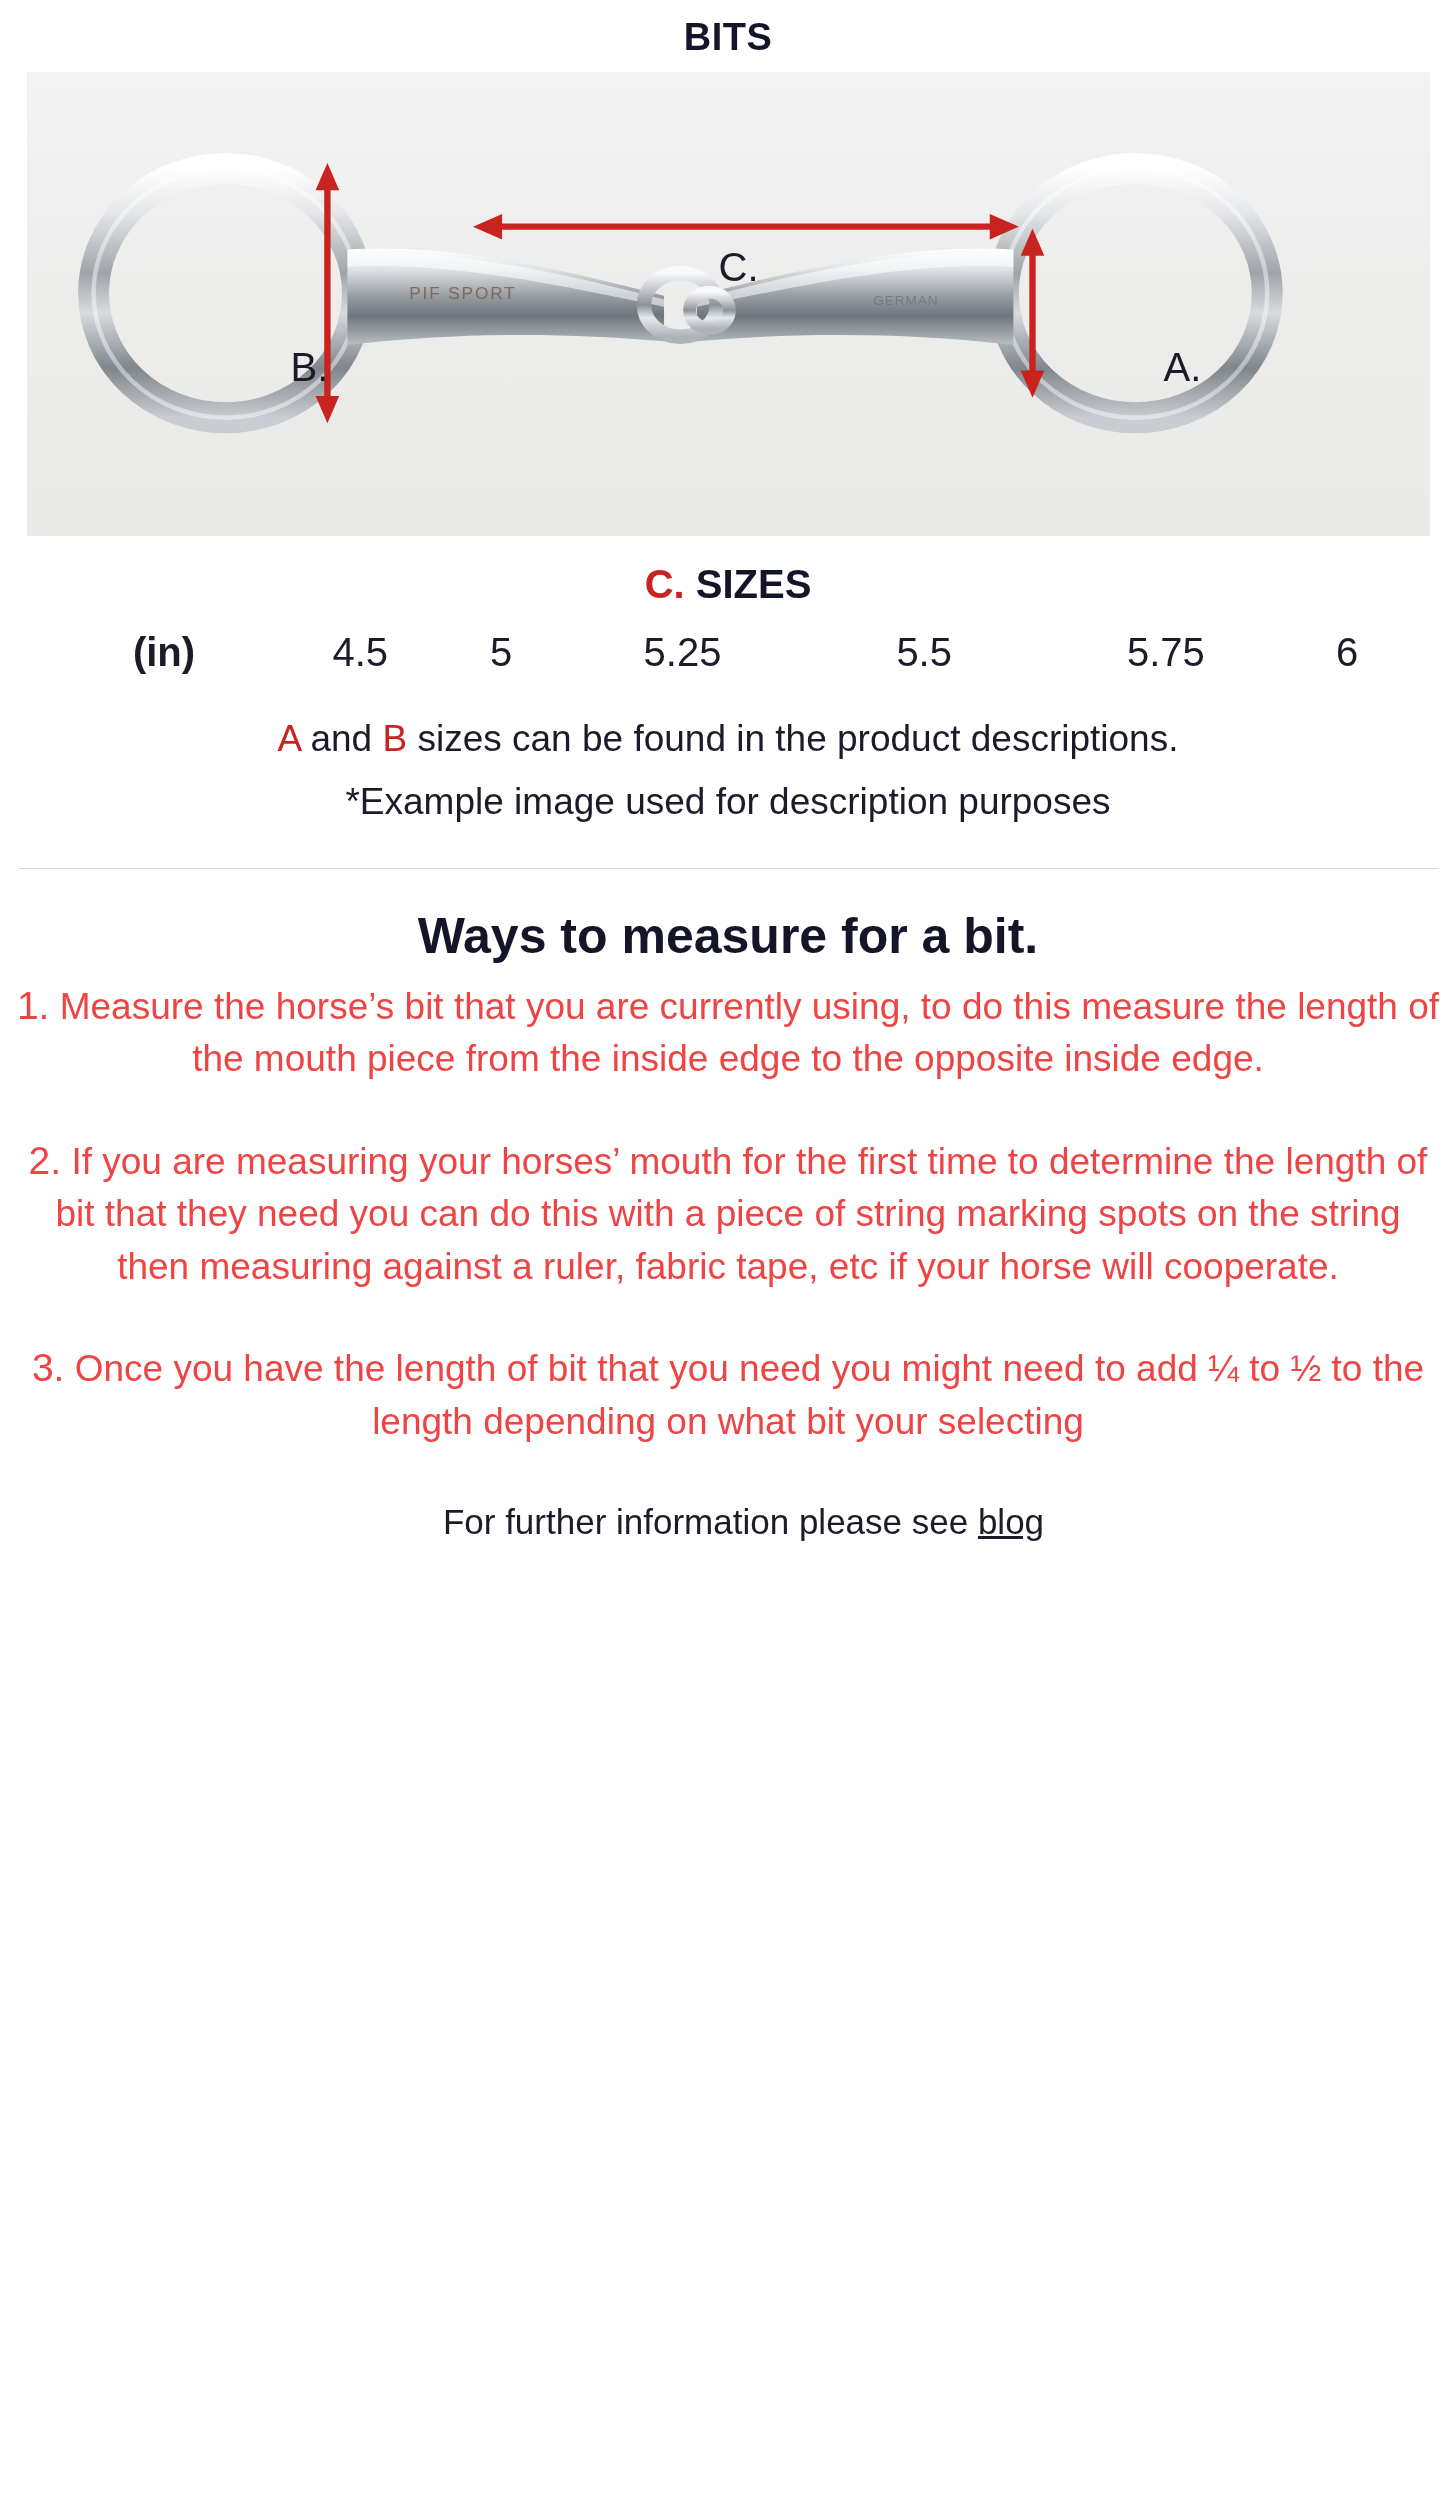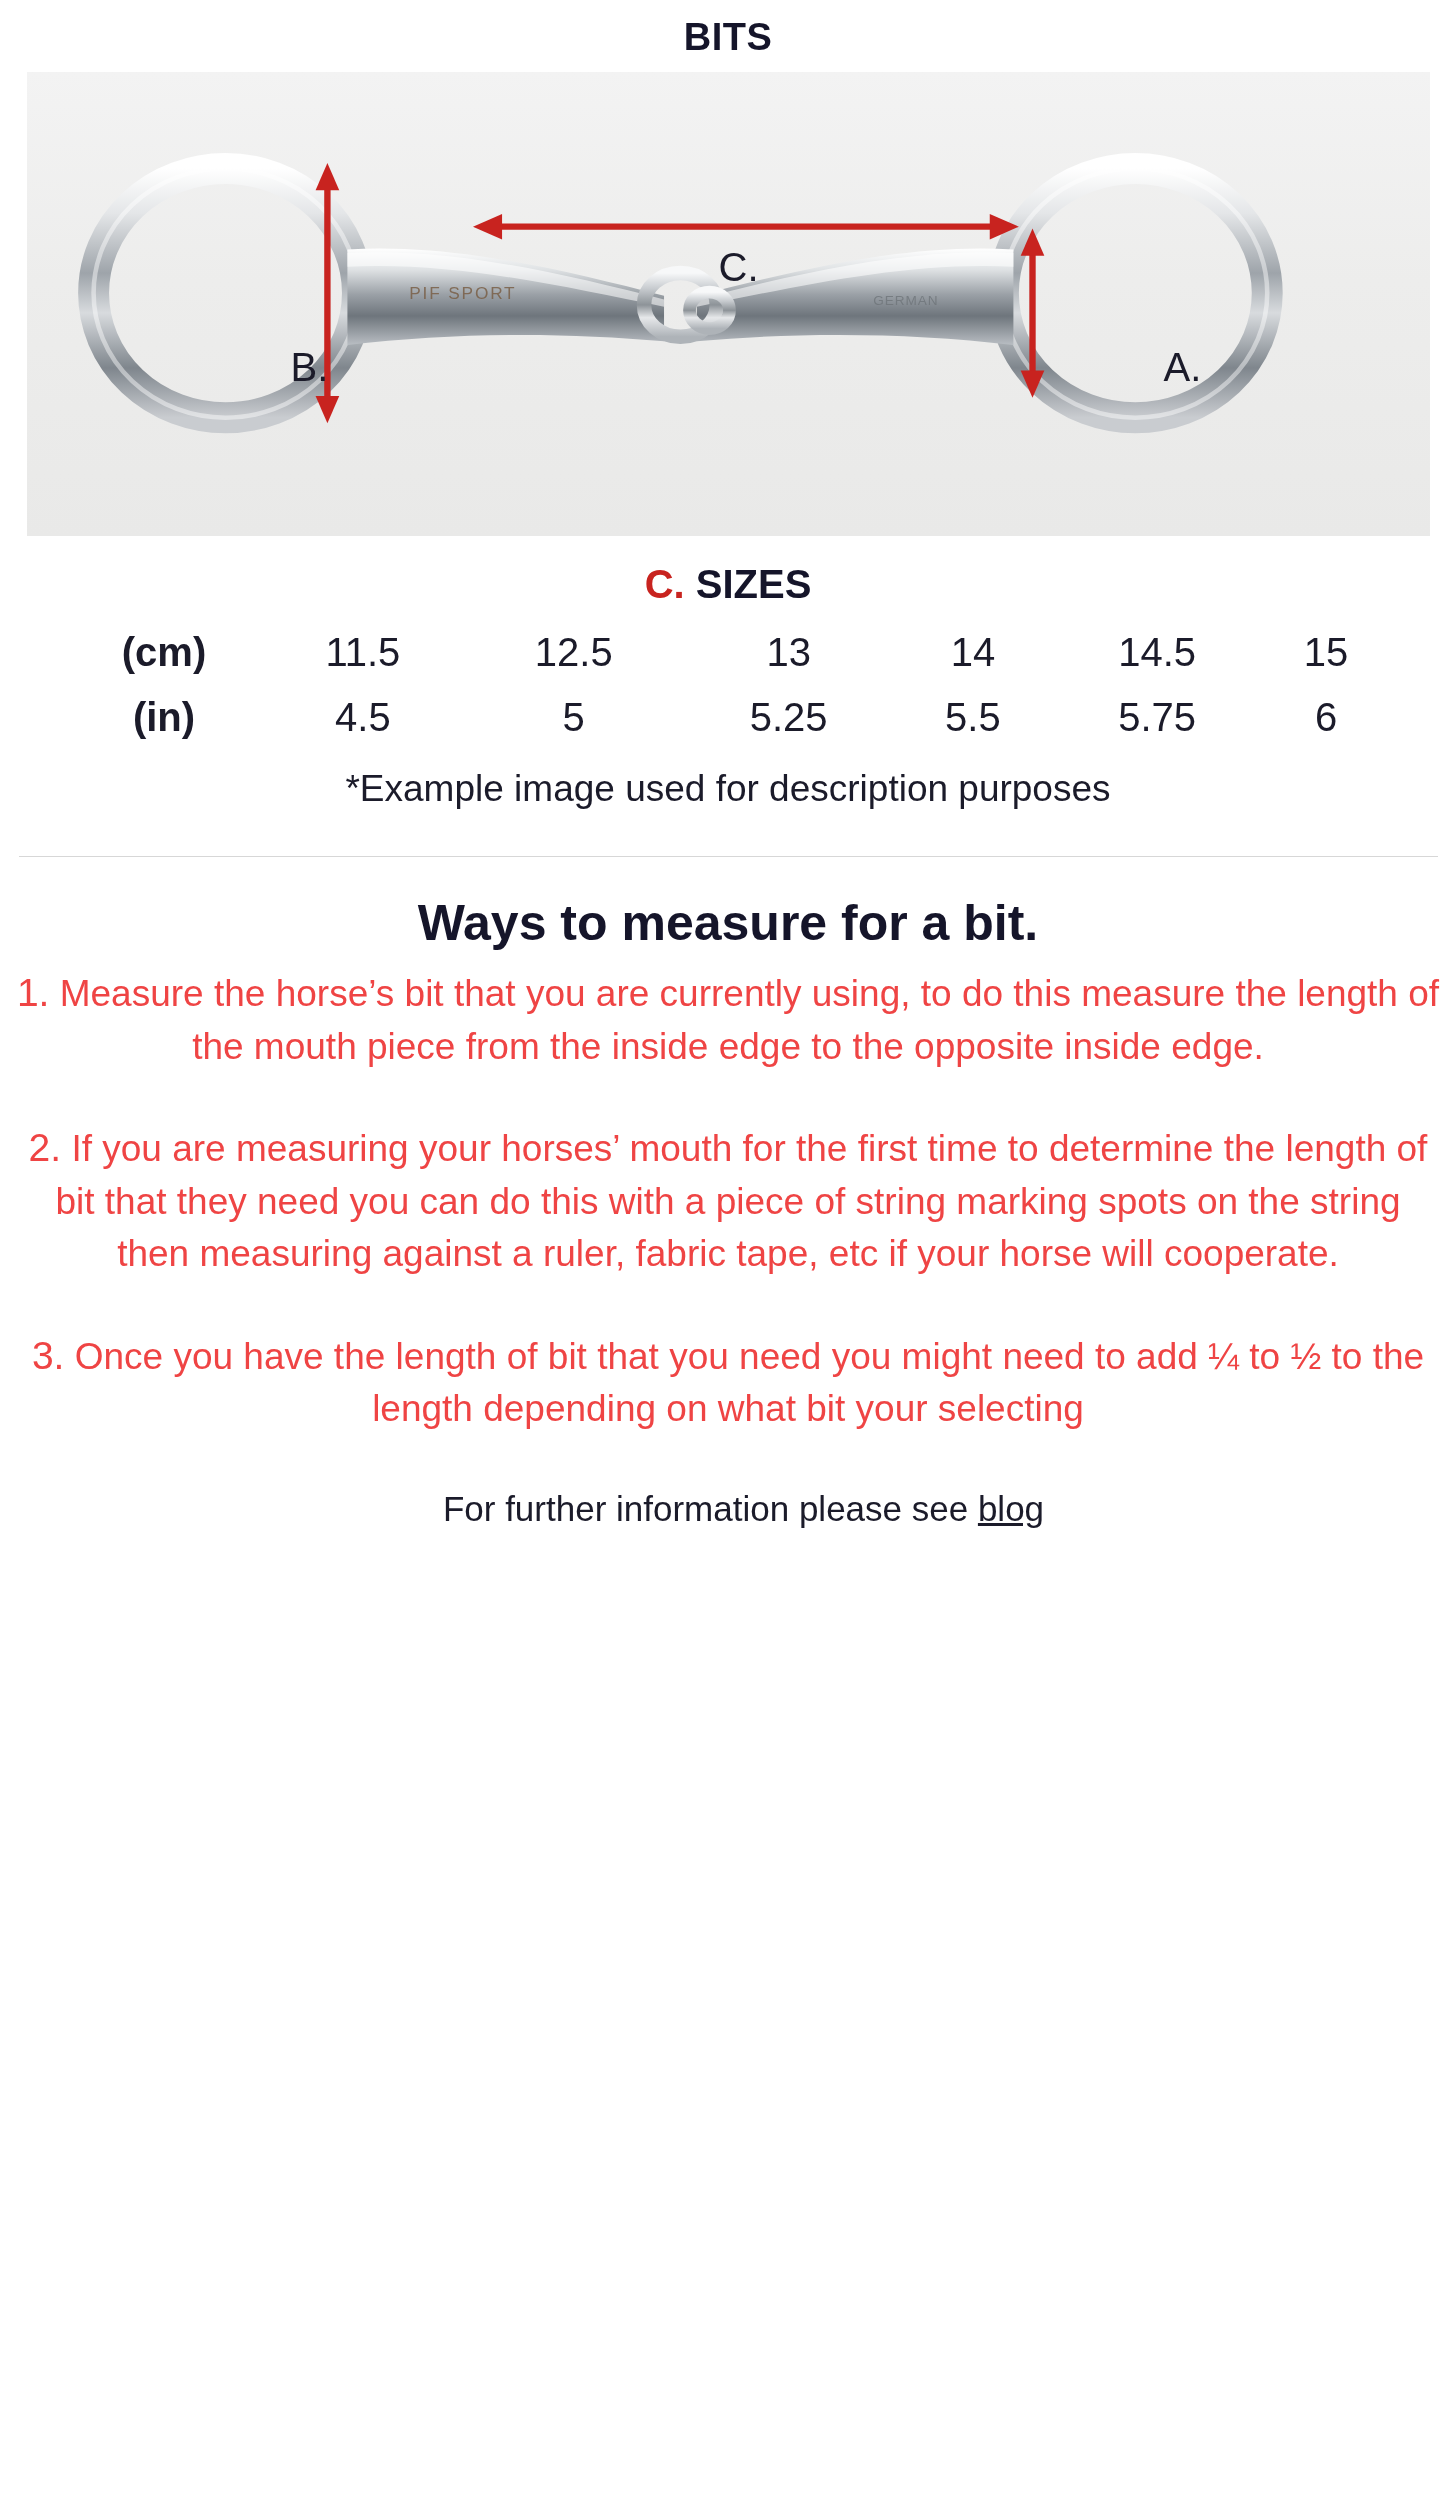--- a/index.html
+++ b/index.html
@@ -209,40 +209,34 @@
     <div class="anno anno-c">C.</div>
   </div>
 
   <div class="sizes-heading">
     <span class="red">C.</span><span> SIZES</span>
   </div>
 
   <table class="sizes">
     <tbody>
       <tr>
-        <td class="unit">(cm)</td>
-        <td>11.5</td>
-        <td>12.5</td>
-        <td>13</td>
-        <td>14</td>
-        <td>14.5</td>
-        <td>15</td>
-      </tr>
-      <tr>
         <td class="unit">(in)</td>
         <td>4.5</td>
         <td>5</td>
         <td>5.25</td>
         <td>5.5</td>
         <td>5.75</td>
         <td>6</td>
       </tr>
     </tbody>
   </table>
 
+  <div class="note">
+    <span class="red">A</span><span> and </span><span class="red">B</span><span> sizes can be found in the product descriptions.</span>
+  </div>
   <div class="note small">*Example image used for description purposes</div>
 
   <div class="divider"></div>
 
   <div class="ways-title">Ways to measure for a bit.</div>
 
   <div class="para">
     <span class="num">1.</span><span> Measure the horse’s bit that you are currently using, to do this measure the length of the mouth piece from the inside edge to the opposite inside edge.</span>
   </div>
 

